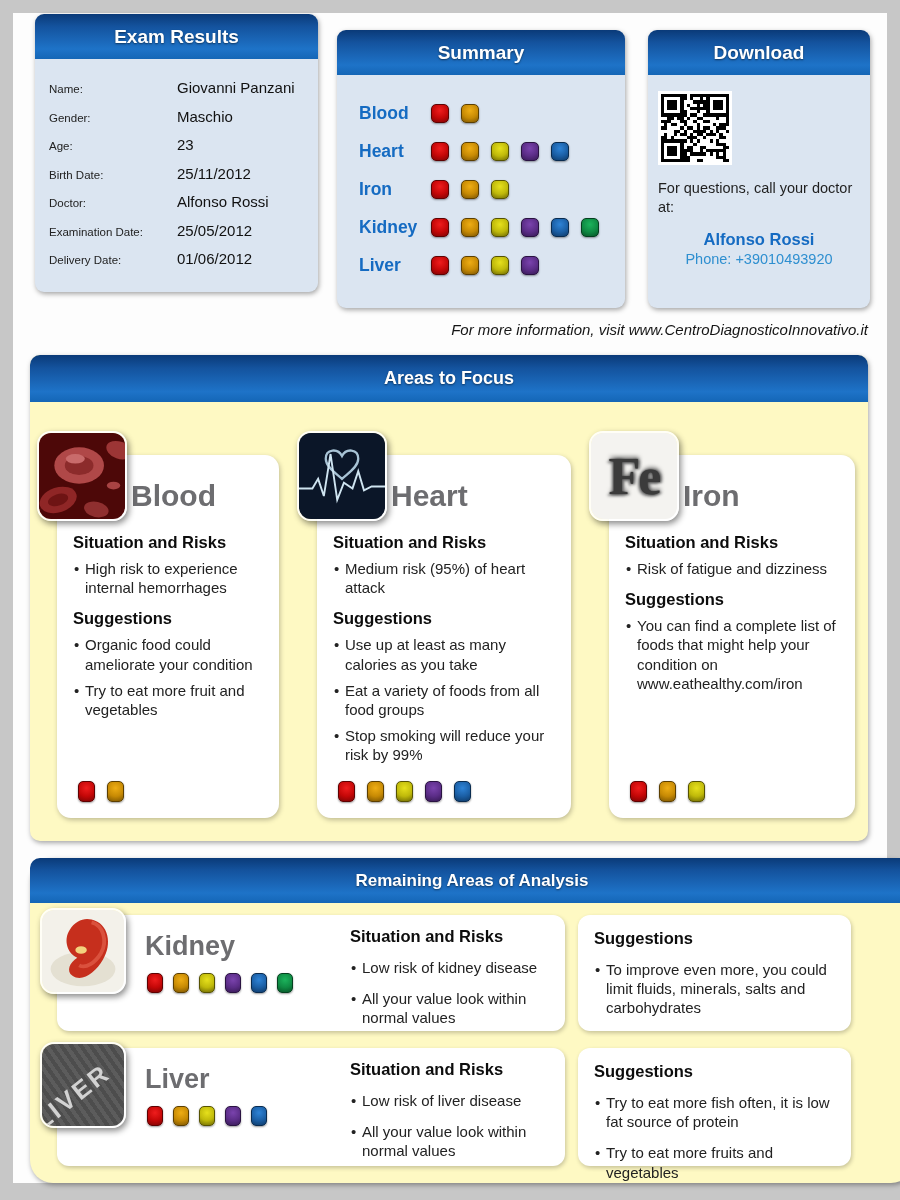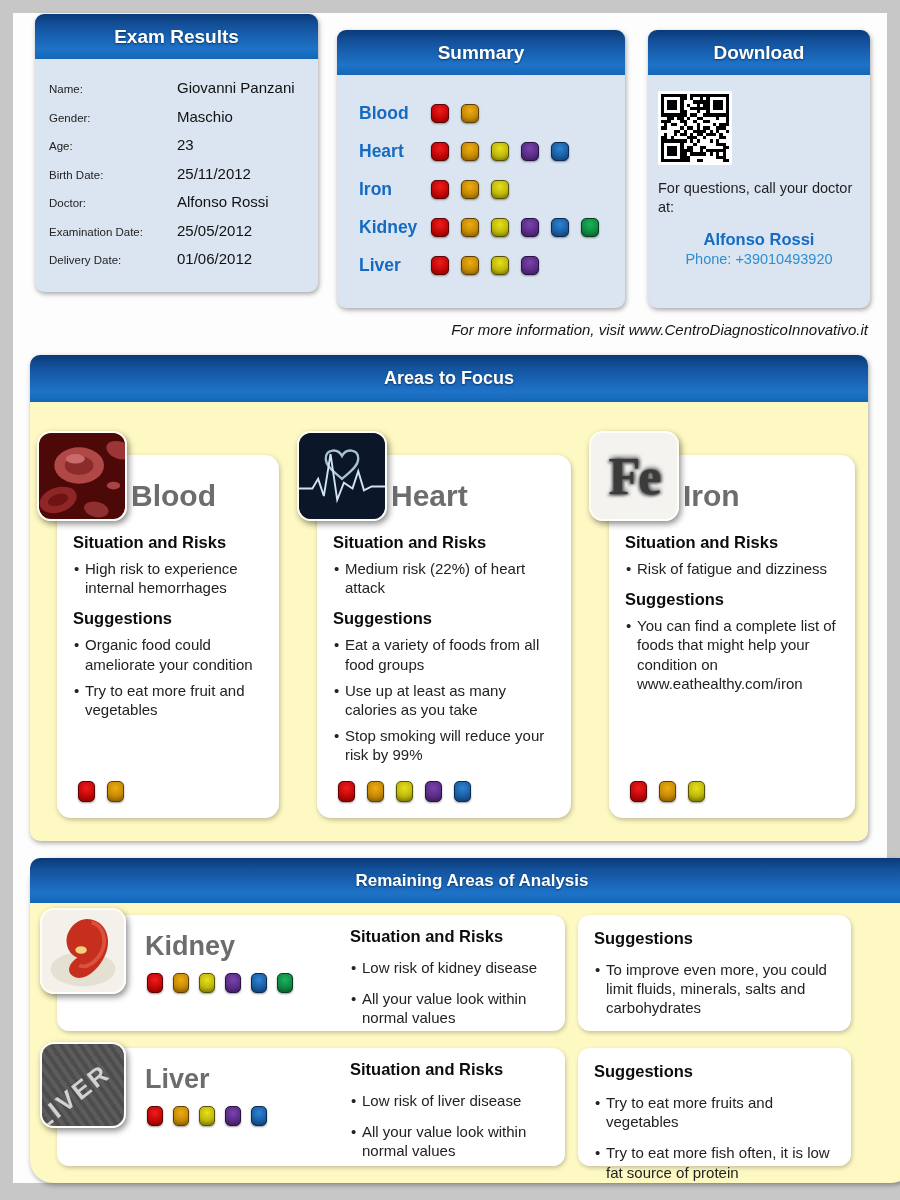--- a/index.html
+++ b/index.html
@@ -506,26 +506,26 @@
           <rect width="90" height="90" fill="#070c16"></rect>
           <rect width="90" height="90" fill="#10203a" opacity="0.5"></rect>
           <path d="M45 24 C41 16, 28 16, 28 27 C28 36, 40 43, 45 48 C50 43, 62 36, 62 27 C62 16, 49 16, 45 24 Z" fill="none" stroke="#b9d6e8" stroke-width="2.4" opacity="0.9"></path>
           <polyline points="0,58 14,58 20,48 26,66 33,22 40,70 47,52 56,58 62,40 68,60 76,56 90,56" fill="none" stroke="#cfe4f0" stroke-width="2"></polyline>
         </svg>
       </div>
       <div class="card-title">Heart</div>
       <div class="card-body">
         <div class="risk-head">Situation and Risks</div>
         <div class="bullets">
-            <div class="bullet">Medium risk (22%) of heart attack</div>
+            <div class="bullet">Medium risk (95%) of heart attack</div>
           </div>
         <div class="risk-head" style="margin-top:12px;">Suggestions</div>
         <div class="bullets">
+            <div class="bullet">Use up at least as many calories as you take</div>
             <div class="bullet">Eat a variety of foods from all food groups</div>
-            <div class="bullet">Use up at least as many calories as you take</div>
             <div class="bullet">Stop smoking will reduce your risk by 99%</div>
           </div>
       </div>
       <div class="squares card-squares">
           <span class="sq sq-red"></span>
           <span class="sq sq-amber"></span>
           <span class="sq sq-yellow"></span>
           <span class="sq sq-purple"></span>
           <span class="sq sq-blue"></span>
         </div>
@@ -611,19 +611,19 @@
       </div>
     </div>
     <div class="thumb remain-thumb" style="left:10px; top:184px;">
       <div class="liver-art">
           <span class="liver-word">LIVER</span>
         </div>
     </div>
     <div class="remain-card sugg-card" style="left:548px; top:190px; width:273px; height:118px;">
       <div class="risk-head" style="margin-top:0;">Suggestions</div>
       <div class="bullets">
+          <div class="bullet">Try to eat more fish often, it is low fat source of protein</div>
           <div class="bullet">Try to eat more fruits and vegetables</div>
-          <div class="bullet">Try to eat more fish often, it is low fat source of protein</div>
         </div>
     </div>
   </div>
 
 </div>
 
 </body></html>

